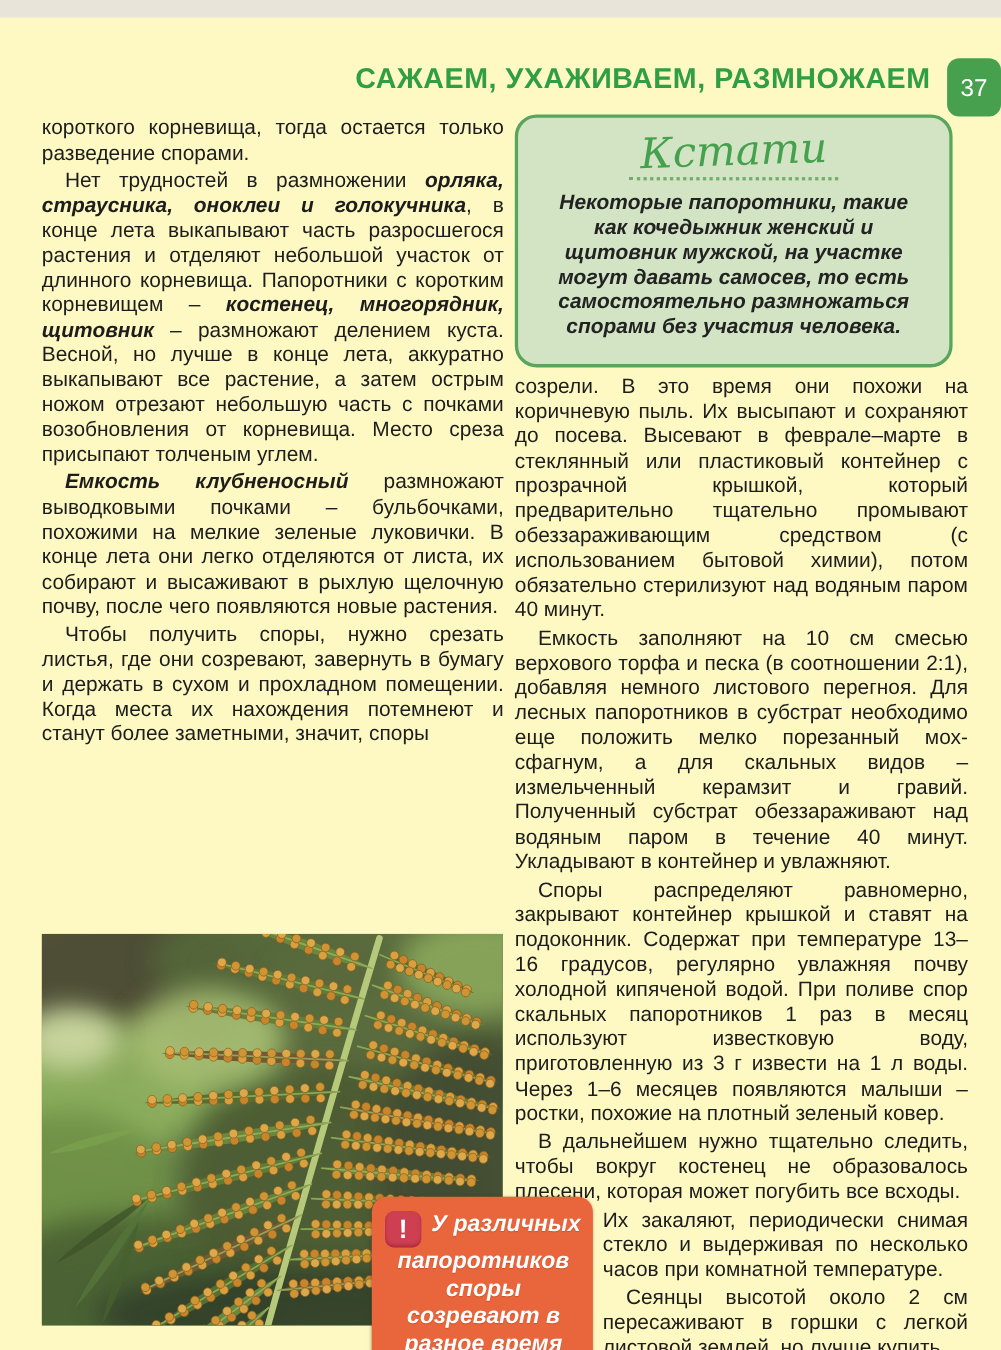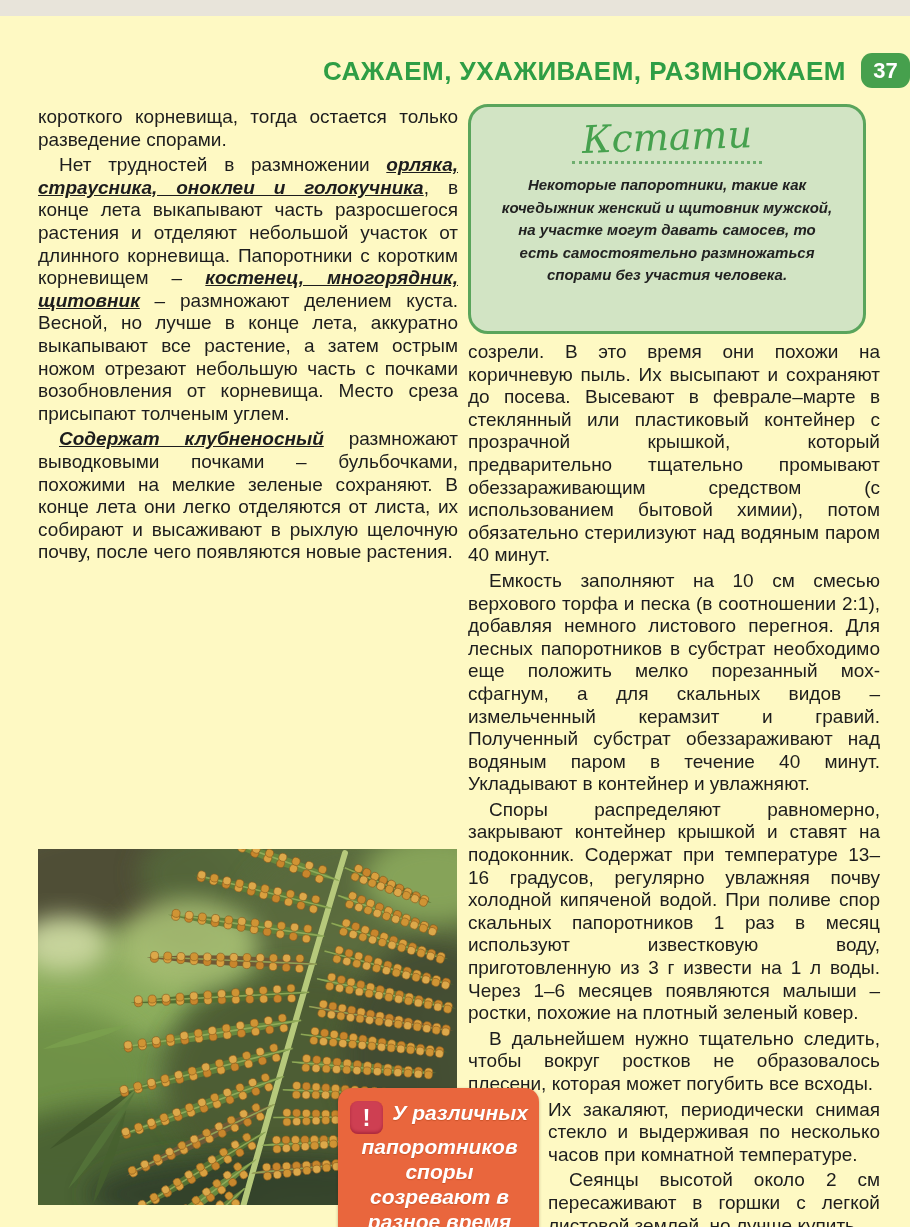--- a/index.html
+++ b/index.html
@@ -8,35 +8,35 @@
     background:#fef9c3;overflow:hidden;
     font-family:"Liberation Sans",sans-serif;color:#1d1d1d;
   }
   
   .header-title{
     position:absolute;top:40px;right:64px;
     font-size:26px;font-weight:bold;letter-spacing:.5px;
     color:#2f9e45;white-space:nowrap;
   }
   .page-badge{
-    position:absolute;top:37px;left:861px;width:49px;height:35px;
+    position:absolute;top:37px;left:861px;width:49px;height:53px;
     background:#46a04d;border-radius:11px;
     display:flex;align-items:center;justify-content:center;
-    color:#fff;font-size:22px;font-weight:bold;
+    color:#fff;font-size:22px;font-weight:normal;
   }
   
   .col-left{position:absolute;left:38px;top:90px;width:420px;}
   .col-right{position:absolute;left:468px;top:325px;width:412px;}
   .para{
     margin:0 0 3px;font-size:19px;line-height:22.6px;
     text-align:justify;hyphens:auto;-webkit-hyphens:auto;
   }
   .indent{text-indent:21px;}
   .run-plain{font-weight:normal;font-style:normal;}
-  .run-bi{font-weight:bold;font-style:italic;text-decoration:underline;}
+  .run-bi{font-weight:bold;font-style:italic;}
   .run-b{font-weight:bold;}
   .wrapped-block{margin-left:80px;}
   
   .aside-box{
     position:absolute;left:468px;top:88px;width:398px;height:230px;
     box-sizing:border-box;background:#d2e4c4;
     border:3px solid #5aa55c;border-radius:20px;
     padding:8px 26px 0;
   }
   .aside-title{
@@ -44,21 +44,21 @@
     font-family:"DejaVu Serif",serif;font-style:italic;
     font-size:38px;line-height:44px;color:#46a14e;
     transform:rotate(-2deg);
   }
   .aside-dots{
     width:190px;margin:2px auto 10px;height:0;
     border-bottom:3px dotted #6fae6f;
   }
   .aside-text{
     margin:0;text-align:center;
-    font-size:15px;line-height:22.5px;
+    font-size:19px;line-height:22.5px;
     font-weight:bold;font-style:italic;color:#222;
   }
   
   .photo{
     position:absolute;left:38px;top:833px;width:419px;height:356px;
     overflow:hidden;background:#6d8b4c;
   }
   .photo svg{display:block;width:100%;height:100%;}
   
   .callout{
@@ -87,35 +87,36 @@
 <div class="page">
 
   <div class="header-title">САЖАЕМ, УХАЖИВАЕМ, РАЗМНОЖАЕМ</div>
   <div class="page-badge">
     <span>37</span>
   </div>
 
   <div class="col-left">
       <p class="para"><span class="run-plain">короткого корневища, тогда остается только разведение спорами.</span></p>
       <p class="para indent"><span class="run-plain">Нет трудностей в размножении </span><span class="run-bi">орляка, страусника, оноклеи и голокучника</span><span class="run-plain">, в конце лета выкапывают часть разросшегося растения и отделяют небольшой участок от длинного корневища. Папоротники с коротким корневищем – </span><span class="run-bi">костенец, многорядник, щитовник</span><span class="run-plain"> – размножают делением куста. Весной, но лучше в конце лета, аккуратно выкапывают все растение, а затем острым ножом отрезают небольшую часть с почками возобновления от корневища. Место среза присыпают толченым углем.</span></p>
-      <p class="para indent"><span class="run-bi">Содержат клубненосный</span><span class="run-plain"> размножают выводковыми почками – бульбочками, похожими на мелкие зеленые сохраняют. В конце лета они легко отделяются от листа, их собирают и высаживают в рыхлую щелочную почву, после чего появляются новые растения.</span></p>
+      <p class="para indent"><span class="run-bi">Емкость клубненосный</span><span class="run-plain"> размножают выводковыми почками – бульбочками, похожими на мелкие зеленые луковички. В конце лета они легко отделяются от листа, их собирают и высаживают в рыхлую щелочную почву, после чего появляются новые растения.</span></p>
+      <p class="para indent"><span class="run-plain">Чтобы получить споры, нужно срезать листья, где они созревают, завернуть в бумагу и держать в сухом и прохладном помещении. Когда места их нахождения потемнеют и станут более заметными, значит, споры</span></p>
     </div>
 
   <div class="aside-box">
     <p class="aside-title">Кстати</p>
     <div class="aside-dots"></div>
     <p class="aside-text">Некоторые папоротники, такие как кочедыжник женский и щитовник мужской, на участке могут давать самосев, то есть самостоятельно размножаться спорами без участия человека.</p>
   </div>
 
   <div class="col-right">
     <div>
         <p class="para"><span class="run-plain">созрели. В это время они похожи на коричневую пыль. Их высыпают и сохраняют до посева. Высевают в феврале–марте в стеклянный или пластиковый контейнер с прозрачной крышкой, который предварительно тщательно промывают обеззараживающим средством (с использованием бытовой химии), потом обязательно стерилизуют над водяным паром 40 минут.</span></p>
         <p class="para indent"><span class="run-plain">Емкость заполняют на 10 см смесью верхового торфа и песка (в соотношении 2:1), добавляя немного листового перегноя. Для лесных папоротников в субстрат необходимо еще положить мелко порезанный мох-сфагнум, а для скальных видов – измельченный керамзит и гравий. Полученный субстрат обеззараживают над водяным паром в течение 40 минут. Укладывают в контейнер и увлажняют.</span></p>
         <p class="para indent"><span class="run-plain">Споры распределяют равномерно, закрывают контейнер крышкой и ставят на подоконник. Содержат при температуре 13–16 градусов, регулярно увлажняя почву холодной кипяченой водой. При поливе спор скальных папоротников 1 раз в месяц используют известковую воду, приготовленную из 3 г извести на 1 л воды. Через 1–6 месяцев появляются малыши – ростки, похожие на плотный зеленый ковер.</span></p>
-        <p class="para indent"><span class="run-plain">В дальнейшем нужно тщательно следить, чтобы вокруг ростков не образовалось плесени, которая может погубить все всходы.</span></p>
+        <p class="para indent"><span class="run-plain">В дальнейшем нужно тщательно следить, чтобы вокруг костенец не образовалось плесени, которая может погубить все всходы.</span></p>
       </div>
     <div class="wrapped-block">
         <p class="para"><span class="run-plain">Их закаляют, периодически снимая стекло и выдерживая по несколько часов при комнатной температуре.</span></p>
         <p class="para indent"><span class="run-plain">Сеянцы высотой около 2 см пересаживают в горшки с легкой листовой землей, но лучше купить</span></p>
       </div>
   </div>
 
   <div class="photo">
     <svg id="fern-svg" viewBox="0 0 419 356" xmlns="http://www.w3.org/2000/svg">
         <defs>

